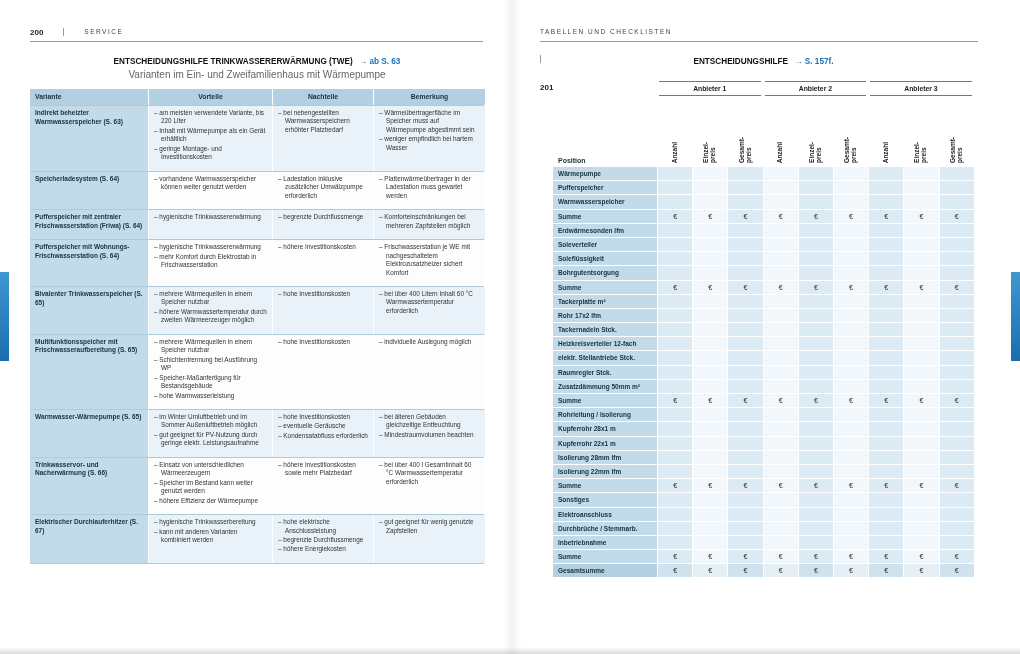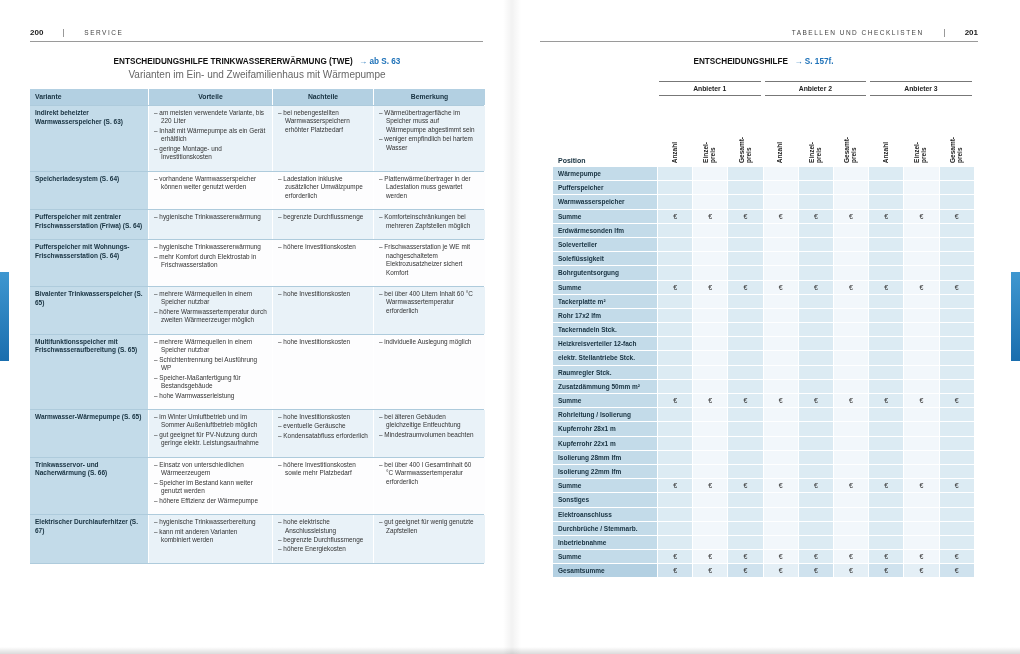--- a/index.html
+++ b/index.html
@@ -4,23 +4,23 @@
 <style>
   * { box-sizing: border-box; margin: 0; padding: 0; }
   html, body { width: 1020px; height: 654px; overflow: hidden; background: #ffffff; }
   body { font-family: "Liberation Sans", "DejaVu Sans", sans-serif; color: #333; }
 
   .spread { position: relative; width: 1020px; height: 654px; background: #ffffff; overflow: hidden; }
   .gutter { position: absolute; left: 503px; top: 0; width: 18px; height: 100%;
             background: linear-gradient(90deg, rgba(0,0,0,0), rgba(0,0,0,0.05), rgba(0,0,0,0)); }
 
   
-  .page-header { position: absolute; top: 28px; display: flex; align-items: center; gap: 20px; }
+  .page-header { position: absolute; top: 28px; display: flex; gap: 20px; }
   .hdr-left { left: 30px; }
-  .hdr-right { left: 540px; width: 438px; justify-content: flex-end; }
+  .hdr-right { left: 540px; width: 438px; justify-content: flex-end; flex-direction: column; }
   .pnum { font-size: 8px; font-weight: 700; color: #222; }
   .hsec { font-size: 6.5px; letter-spacing: 1.5px; color: #444; }
   .hdiv { width: 1px; height: 8px; background: #999; }
   .hrule { position: absolute; top: 41px; height: 1px; background: #9a9a9a; }
   .hrule-l { left: 30px; width: 453px; }
   .hrule-r { left: 540px; width: 438px; }
 
   
   .col-title { text-align: center; font-size: 8.2px; font-weight: 700; color: #111; }
   .col-title .ref { color: #1d71b8; margin-left: 4px; }

